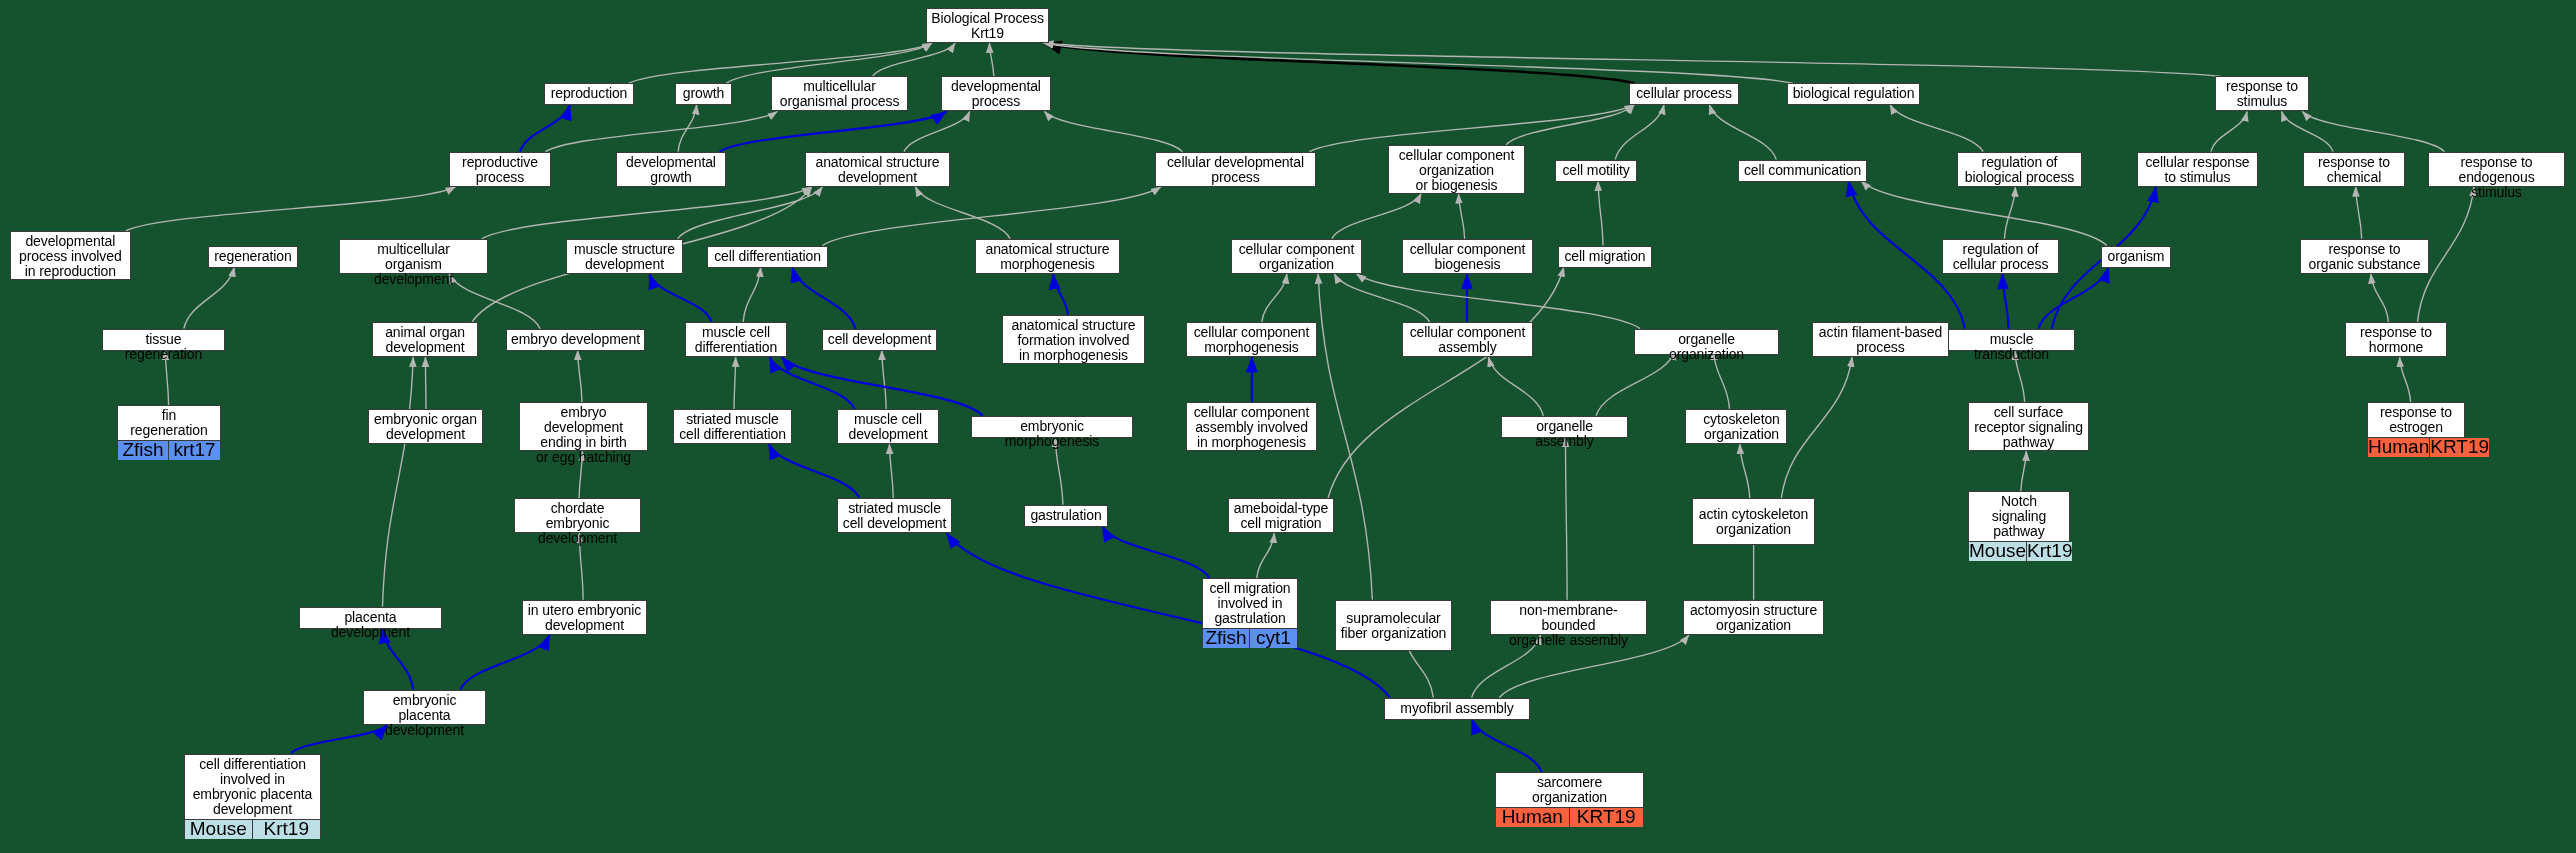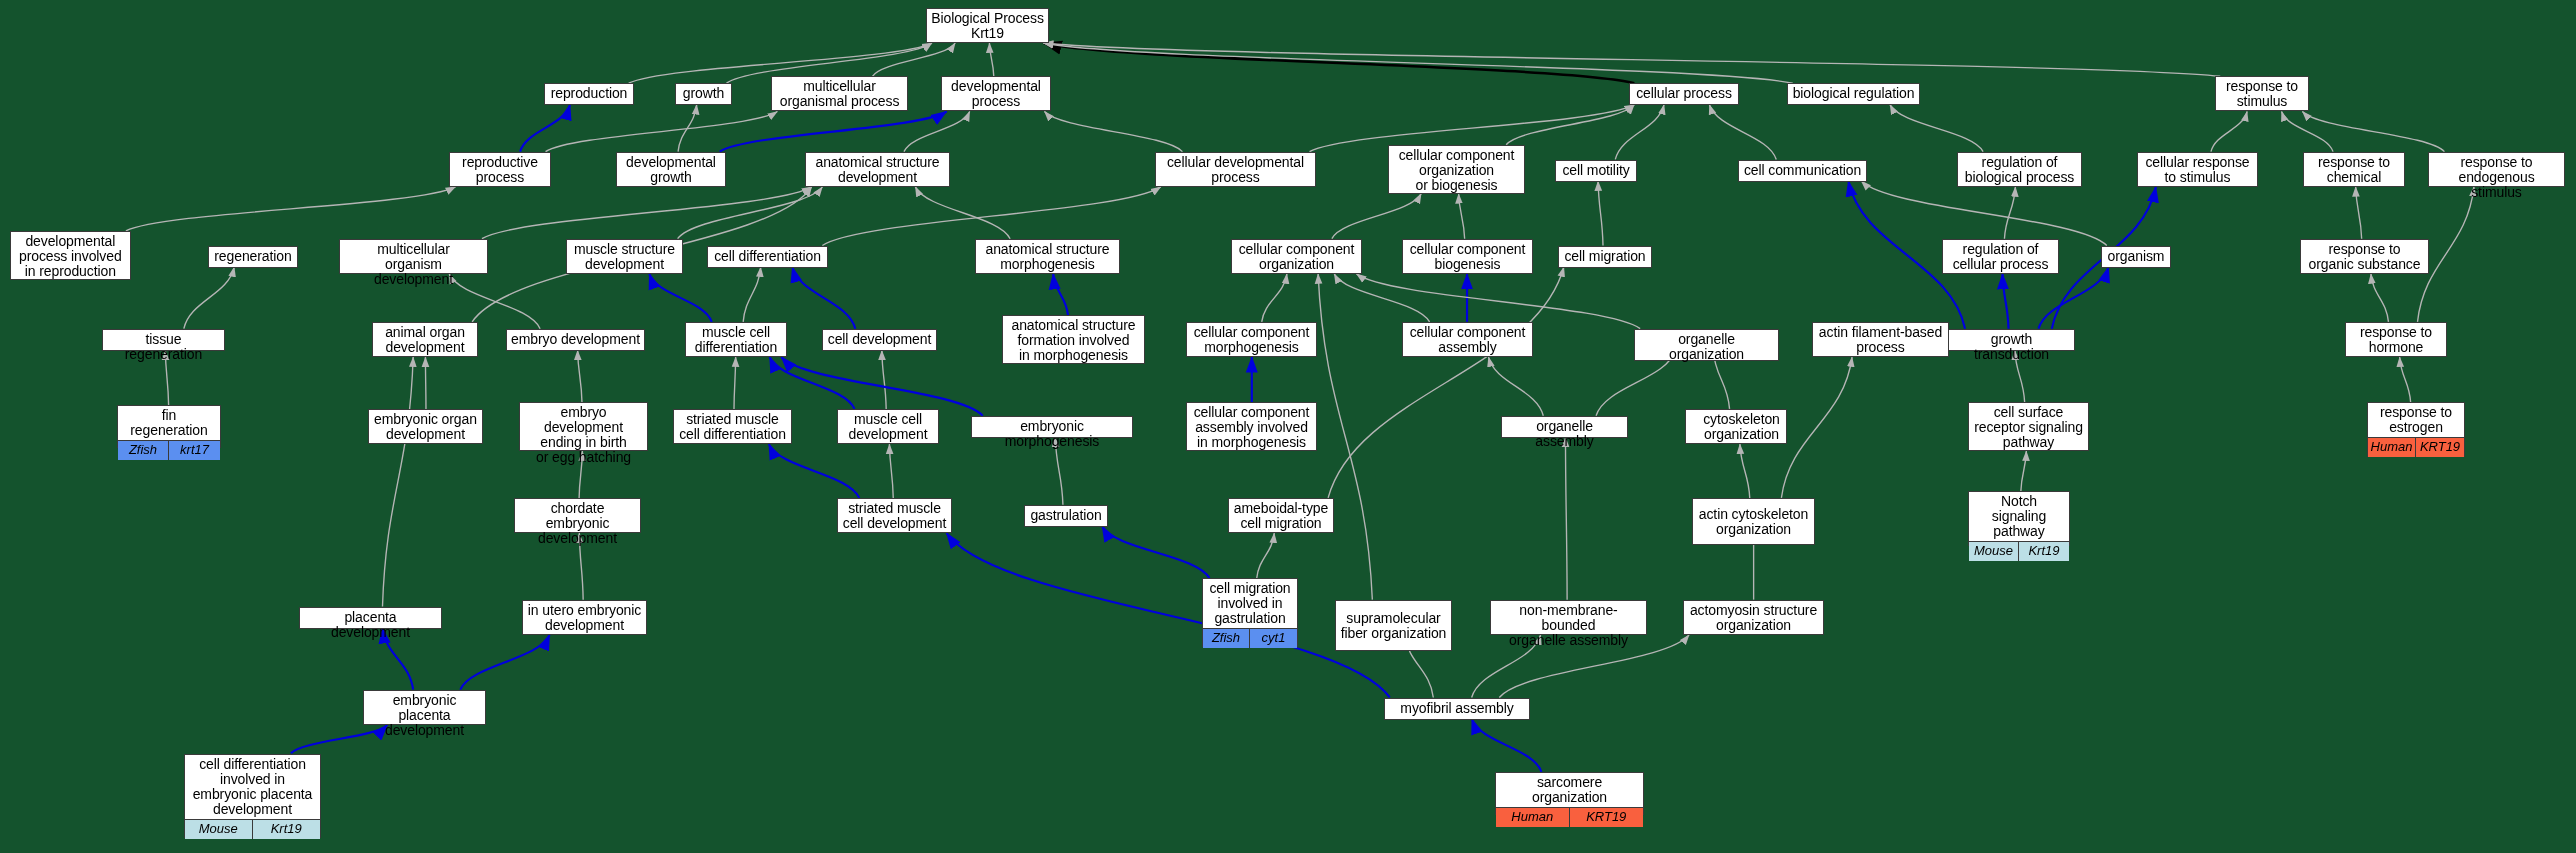--- a/index.html
+++ b/index.html
@@ -36,25 +36,24 @@
     display:flex;
     border-top:1.6px solid #3a3a3a;
     height:18.6px;
     flex:0 0 18.6px;
   }
   .genebar .cell{
     flex:1 1 50%;
     display:flex;
     align-items:center;
     justify-content:center;
-    font-size:13px;
+    font-size:19px;
     line-height:13.7px;
     color:#000;
     box-sizing:border-box;
-    font-style:italic;
   }
   .genebar .cell.first{border-right:1.6px solid #3a3a3a;}
   .gb-zfish .cell{background:#5b8ff0;}
   .gb-mouse .cell{background:#bcdfe6;}
   .gb-human .cell{background:#f9603e;}
 </style>
 </head>
 <body>
 
 <div id="stage">
@@ -298,29 +297,29 @@
 in morphogenesis</div>
       </div>
       <div class="node" style="left: 1186px; top: 322px; width: 131px; height: 35px;">
         <div class="lbl">cellular component
 morphogenesis</div>
       </div>
       <div class="node" style="left: 1402px; top: 322px; width: 131px; height: 35px;">
         <div class="lbl">cellular component
 assembly</div>
       </div>
-      <div class="node" style="left: 1634px; top: 329px; width: 145px; height: 32px;">
+      <div class="node" style="left: 1634px; top: 329px; width: 145px; height: 26px;">
         <div class="lbl">organelle organization</div>
       </div>
       <div class="node" style="left: 1812px; top: 322px; width: 137px; height: 35px;">
         <div class="lbl">actin filament-based
 process</div>
       </div>
       <div class="node" style="left: 1948px; top: 329px; width: 127px; height: 21.5px;">
-        <div class="lbl">growth transduction</div>
+        <div class="lbl">muscle transduction</div>
       </div>
       <div class="node" style="left: 2345px; top: 322px; width: 102px; height: 35px;">
         <div class="lbl">response to
 hormone</div>
       </div>
       <div class="node" style="left: 117px; top: 405px; width: 104px; height: 43px;">
         <div class="lbl">fin regeneration</div>
         <div class="genebar gb-zfish">
           <div class="cell first">Zfish</div>
           <div class="cell">krt17</div>

